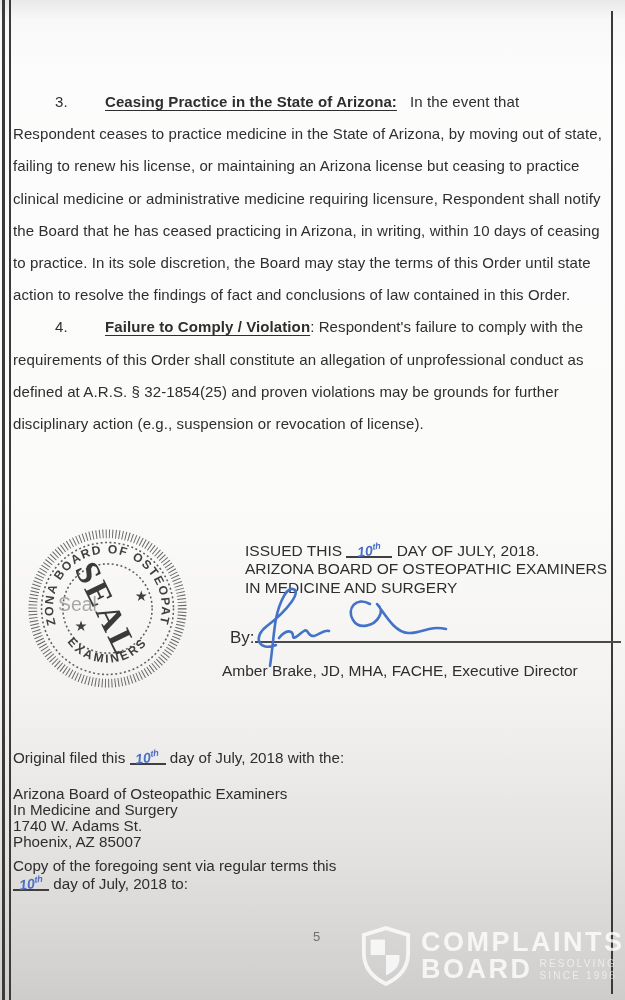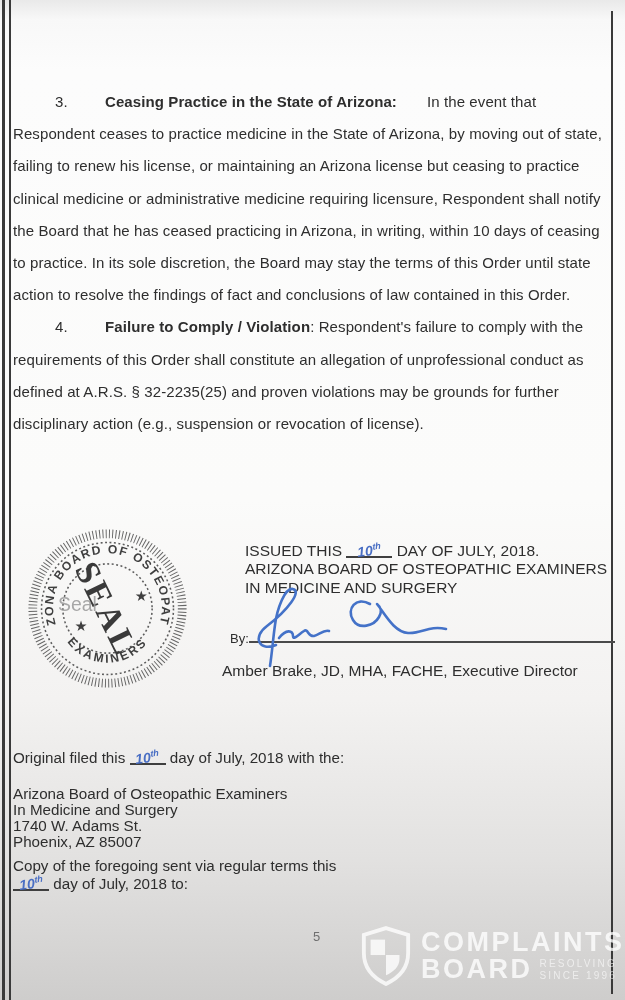--- a/index.html
+++ b/index.html
@@ -14,30 +14,30 @@
   
   .rule{position:absolute;top:0;bottom:0;background:#3a3a3a;}
   .rule-left-outer{left:2px;width:3px;}
   .rule-left-inner{left:9px;width:2px;}
   .rule-right{left:611px;width:2px;top:11px;bottom:6px;}
 
   
   .body-text{position:absolute;left:13px;top:86px;width:600px;font-size:15px;letter-spacing:.1px;}
   .line{height:32.2px;line-height:32.2px;white-space:nowrap;}
   .pnum{display:inline-block;margin-left:42px;width:50px;}
-  .phead{font-weight:bold;text-underline-offset:3px;}
-  .lead-gap{margin-left:30px;}
+  .phead{font-weight:bold;text-decoration:underline;text-underline-offset:3px;}
+  .lead-gap{margin-left:13px;}
 
   
   .issued{position:absolute;left:245px;top:541px;font-size:15.5px;line-height:18.8px;white-space:nowrap;}
   .blank-day{display:inline-block;text-align:center;border-bottom:2px solid #3f3f3f;min-width:46px;height:15px;line-height:13px;vertical-align:baseline;}
   .hand{color:#4a6fc4;font-style:italic;font-weight:bold;font-size:14px;display:inline-block;transform:rotate(-6deg);}
   .hand sup{font-size:9px;}
 
-  .by-line{position:absolute;left:230px;top:627px;font-size:13px;white-space:nowrap;}
+  .by-line{position:absolute;left:230px;top:627px;font-size:17px;white-space:nowrap;}
   .sig-rule{display:inline-block;width:366px;border-bottom:2px solid #4a4a4a;height:14px;}
   .signature-svg{position:absolute;left:246px;top:585px;}
   .signer{position:absolute;left:222px;top:662px;font-size:15.5px;white-space:nowrap;}
 
   
   .seal{position:absolute;left:26px;top:527px;}
 
   
   .filing{position:absolute;left:13px;top:748px;font-size:15.2px;line-height:15.8px;white-space:nowrap;}
   .filing .l1{margin-bottom:21px;}
@@ -66,21 +66,21 @@
   <div class="body-text">
     <div class="line"><span class="pnum">3.</span><span class="phead">Ceasing Practice in the State of Arizona:</span><span class="lead-gap">In the event that</span></div>
     <div class="line">Respondent ceases to practice medicine in the State of Arizona, by moving out of state,</div>
     <div class="line">failing to renew his license, or maintaining an Arizona license but ceasing to practice</div>
     <div class="line">clinical medicine or administrative medicine requiring licensure, Respondent shall notify</div>
     <div class="line">the Board that he has ceased practicing in Arizona, in writing, within 10 days of ceasing</div>
     <div class="line">to practice. In its sole discretion, the Board may stay the terms of this Order until state</div>
     <div class="line">action to resolve the findings of fact and conclusions of law contained in this Order.</div>
     <div class="line"><span class="pnum">4.</span><span class="phead">Failure to Comply / Violation</span><span>: Respondent's failure to comply with the</span></div>
     <div class="line">requirements of this Order shall constitute an allegation of unprofessional conduct as</div>
-    <div class="line">defined at A.R.S. § 32-2235(25) and proven violations may be grounds for further</div>
+    <div class="line">defined at A.R.S. § 32-1854(25) and proven violations may be grounds for further</div>
     <div class="line">disciplinary action (e.g., suspension or revocation of license).</div>
   </div>
 
   <div class="seal">
     <svg width="163" height="163" viewBox="0 0 168 168">
       <circle cx="84" cy="84" r="77" fill="none" stroke="#4b4b4b" stroke-width="9" stroke-dasharray="1 2.4" opacity="0.85"></circle>
       <circle cx="84" cy="84" r="68" fill="none" stroke="#4b4b4b" stroke-width="1.6" stroke-dasharray="2 2.6" opacity="0.9"></circle>
       <circle cx="84" cy="84" r="46" fill="none" stroke="#4b4b4b" stroke-width="1.6" stroke-dasharray="2 2.6" opacity="0.9"></circle>
       <defs>
         <path id="arcTop" d="M 30,98 A 56 56 0 1 1 138,98"></path>

